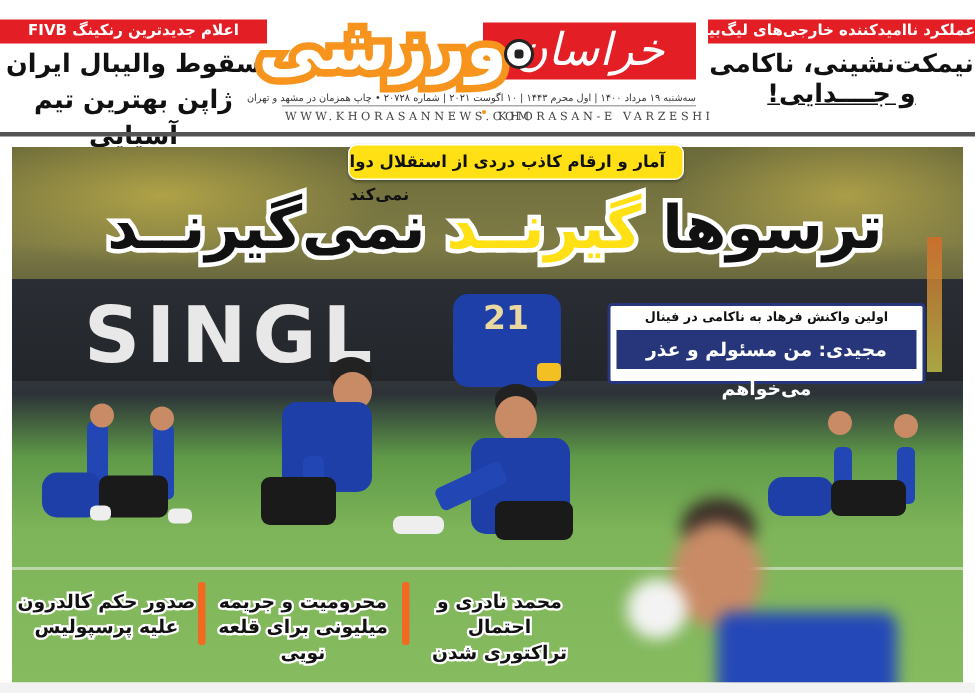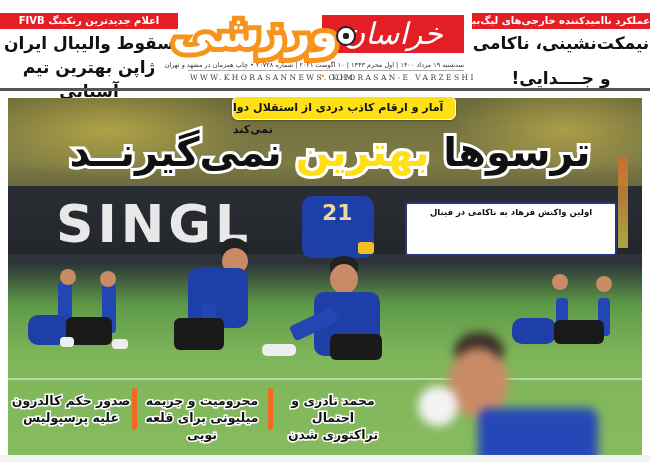--- a/index.html
+++ b/index.html
@@ -89,21 +89,21 @@
 </style>
 </head>
 <body>
 
 <div class="abs teaser-bar" style="left:0;top:13px;width:178px;">اعلام جدیدترین رنکینگ FIVB</div>
 <div class="abs teaser-title" style="left:0;top:31px;width:178px;">سقوط والیبال ایران</div>
 <div class="abs teaser-title" style="left:0;top:55px;width:178px;">ژاپن بهترین تیم آسیایی</div>
 
 <div class="abs teaser-bar" style="left:472px;top:13px;width:178px;">عملکرد ناامیدکننده خارجی‌های لیگ‌بیستم</div>
 <div class="abs teaser-title" style="left:472px;top:31px;width:178px;text-align:center;">نیمکت‌نشینی، ناکامی</div>
-<div class="abs teaser-title" style="left:472px;top:66px;width:178px;">و جــــدایی!</div>
+<div class="abs teaser-title" style="left:472px;top:51px;width:178px;text-decoration:underline;">و جــــدایی!</div>
 
 <div class="abs" style="left:188px;top:6px;width:276px;height:52px;">
   <div class="abs logo-red" style="left:134px;top:9px;width:142px;height:38px;line-height:38px;">خراسان</div>
   <div class="abs logo-orange" style="left:0;top:0;width:150px;height:52px;line-height:52px;">ورزشی</div>
   <div class="abs ball" style="left:148px;top:20px;"></div>
 </div>
 <div class="abs dateline" style="left:188px;top:61px;width:276px;">سه‌شنبه ۱۹ مرداد ۱۴۰۰ | اول محرم ۱۴۴۳ | ۱۰ اگوست ۲۰۲۱ | شماره ۲۰۷۲۸ • چاپ همزمان در مشهد و تهران</div>
 <div class="abs" style="left:188px;top:70px;width:276px;height:1px;background:#aaa;"></div>
 <div class="abs urlline" style="left:190px;top:73px;">WWW.KHORASANNEWS.COM</div>
 <div class="abs dot-orange" style="left:320px;top:71px;font-size:9px;">•</div>
@@ -164,24 +164,25 @@
 
   <div class="abs blur" style="left:390px;top:230px;width:200px;height:127px;">
     <div class="abs" style="left:56px;top:4px;width:50px;height:40px;background:#3a2e28;border-radius:50%;"></div>
     <div class="abs skin" style="left:50px;top:20px;width:60px;height:70px;"></div>
     <div class="abs" style="left:20px;top:58px;width:40px;height:40px;background:#f3f3f3;border-radius:50%;"></div>
     <div class="abs jersey" style="left:80px;top:80px;width:120px;height:60px;background:#2548b8;"></div>
   </div>
 </div>
 
 <div class="abs kicker">آمار و ارقام کاذب دردی از استقلال دوا نمی‌کند</div>
-<div class="abs headline"><span>ترسوها </span><span class="hl-yellow">بهترین</span><span> نمی‌گیرنــد</span></div>
+<div class="abs headline"><span>ترسوها </span><span class="hl-yellow">گیرنــد</span><span> نمی‌گیرنــد</span></div>
 
 <div class="abs quote-box">
   <div class="quote-kicker">اولین واکنش فرهاد به ناکامی در فینال</div>
+  <div class="quote-title">مجیدی: من مسئولم و عذر می‌خواهم</div>
 </div>
 
 <div class="abs bottom-item" style="left:272px;top:392px;width:122px;">
   <div>محمد نادری و احتمال</div>
   <div>تراکتوری شدن</div>
 </div>
 <div class="abs orange-sep" style="left:268px;top:388px;"></div>
 <div class="abs bottom-item" style="left:138px;top:392px;width:128px;">
   <div>محرومیت و جریمه</div>
   <div>میلیونی برای قلعه نویی</div>

